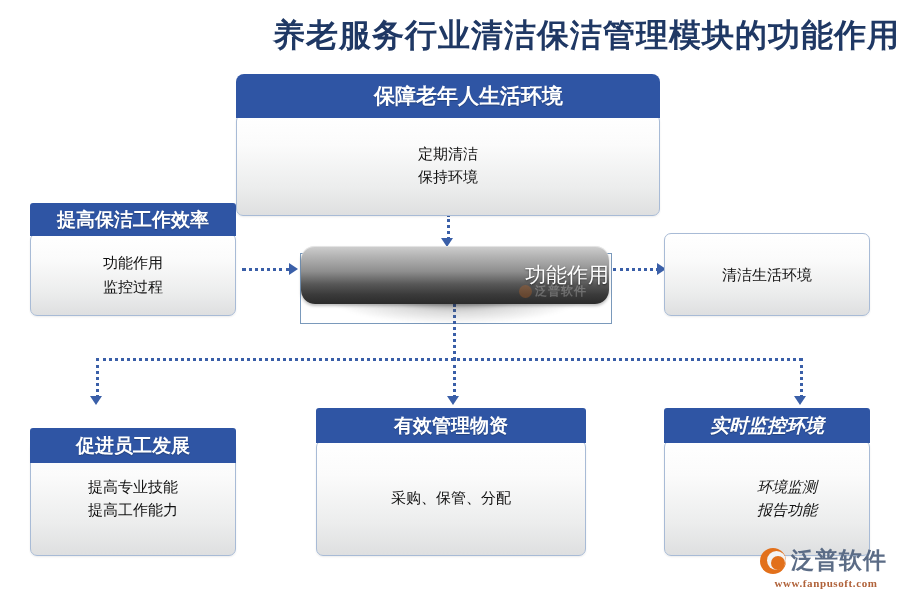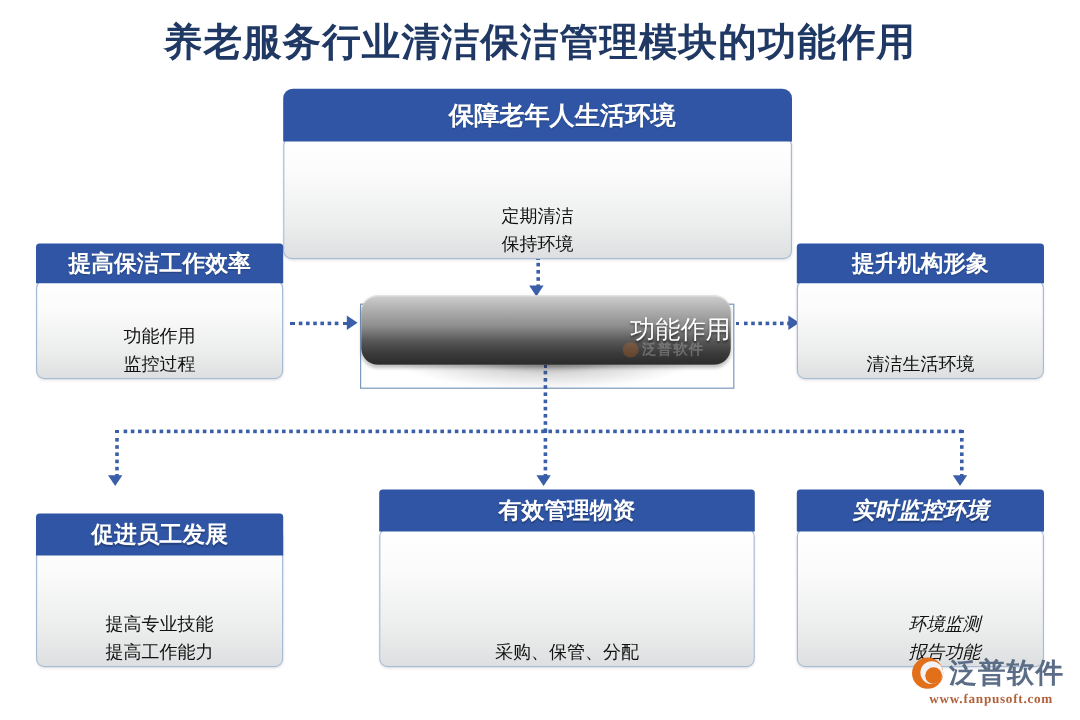--- a/index.html
+++ b/index.html
@@ -19,21 +19,21 @@
     height: 600px;
     background: #ffffff;
   }
 
   
   .page-title {
     position: absolute;
     left: 0;
     top: 14px;
     width: 900px;
-    text-align: center;
+    text-align: right;
     font-size: 32px;
     font-weight: bold;
     color: #1F3864;
     letter-spacing: 1px;
     white-space: nowrap;
   }
 
   
   .card {
     position: absolute;
@@ -58,21 +58,21 @@
     position: absolute;
     left: 0;
     width: 100%;
     box-sizing: border-box;
     background: linear-gradient(to bottom, #ffffff 0%, #fbfbfb 30%, #eceded 72%, #dedfe0 100%);
     border: 1px solid #a8bbd6;
     border-radius: 7px;
     display: flex;
     flex-direction: column;
     align-items: center;
-    justify-content: flex-end;
+    justify-content: center;
     color: #111111;
     z-index: 2;
     box-shadow: 0 1px 2px rgba(0,0,0,.08);
   }
   .card-body .line { line-height: 1.55; white-space: nowrap; }
 
   
   #card-top { left: 236px; top: 74px; width: 424px; height: 142px; }
   #card-top .card-head { height: 44px; font-size: 21px; border-radius: 8px 8px 0 0; padding-left: 41px; }
   #card-top .card-body { top: 40px; height: 102px; font-size: 15px; }
@@ -86,21 +86,21 @@
   #card-right { left: 664px; top: 203px; width: 206px; height: 113px; }
   #card-right .card-head { height: 33px; font-size: 19px; }
   #card-right .card-body { top: 30px; height: 83px; font-size: 15px; }
 
   
   #card-bl { left: 30px; top: 408px; width: 206px; height: 148px; }
   #card-bl .card-head { height: 35px; font-size: 19px; margin-top: 20px; }
   #card-bl .card-body { top: 32px; height: 116px; font-size: 15px; }
 
   
-  #card-bc { left: 316px; top: 408px; width: 270px; height: 132px; padding-left: 43px; }
+  #card-bc { left: 316px; top: 408px; width: 270px; height: 132px; }
   #card-bc .card-head { height: 35px; font-size: 19px; }
   #card-bc .card-body { top: 32px; height: 116px; font-size: 15px; }
 
   
   #card-br { left: 664px; top: 408px; width: 206px; height: 120px; font-style: italic; }
   #card-br .card-head { height: 35px; font-size: 19px; }
   #card-br .card-body { top: 32px; height: 116px; font-size: 15px; padding-left: 40px; }
 
   
   #hub-plate {
@@ -280,21 +280,20 @@
 
   <div class="card" id="card-left">
     <div class="card-head">提高保洁工作效率</div>
     <div class="card-body">
       <div class="line">功能作用</div>
       <div class="line">监控过程</div>
     </div>
   </div>
 
   <div class="card" id="card-right">
-    <div class="card-head">提升机构形象</div>
     <div class="card-body">
       <div class="line">清洁生活环境</div>
     </div>
   </div>
 
   <div id="hub-plate"></div>
   <div id="hub-reflection"></div>
   <div id="hub">
     <span id="hub-label">功能作用</span>
     <span id="hub-watermark">

